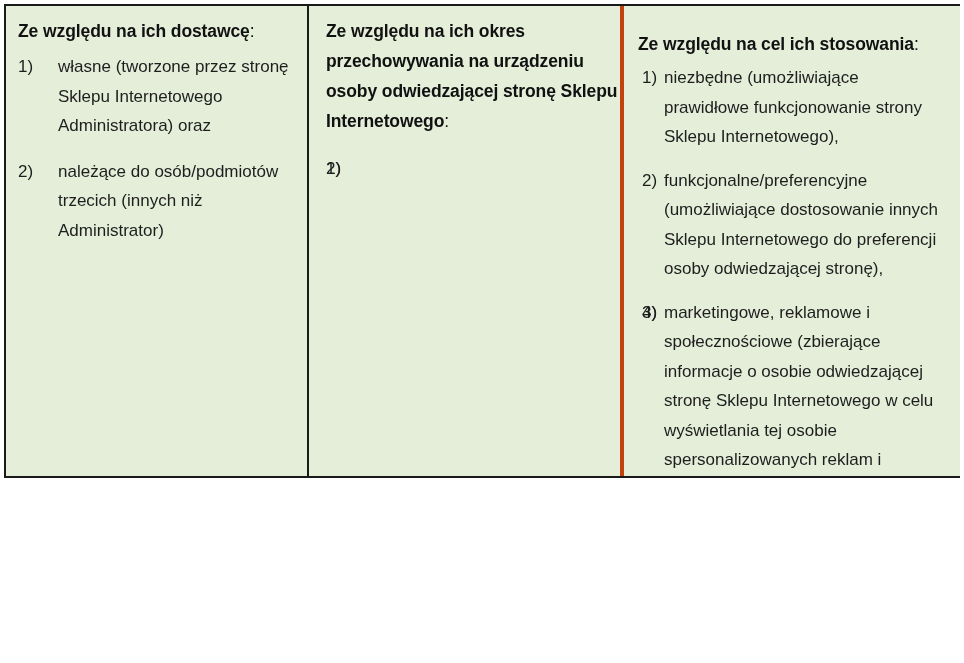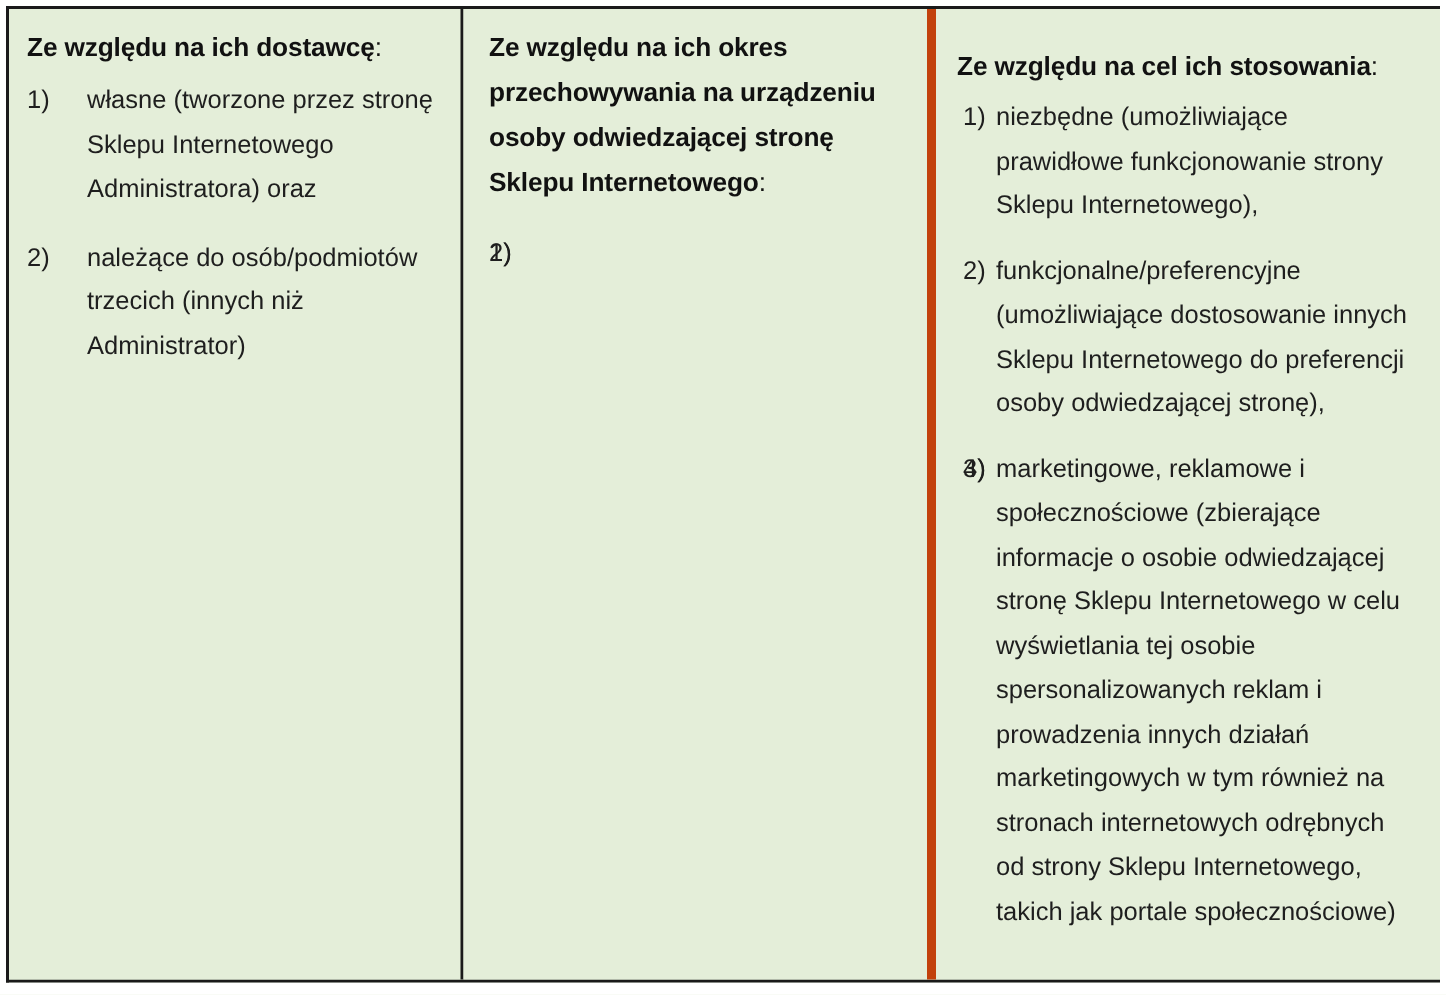--- a/index.html
+++ b/index.html
@@ -15,38 +15,38 @@
     font-family: "Liberation Sans", sans-serif;
     color: #1a1a1a;
     -webkit-font-smoothing: antialiased;
   }
 
   .cookie-table {
     position: absolute;
     left: 4px;
     top: 4px;
     width: 956px;          
-    height: 651px;
+    height: 474px;
     border: 2px solid #1a1a1a;
     border-right: none;
     background: #e4eed9;
     box-sizing: border-box;
     display: flex;
     align-items: stretch;
   }
 
   .col {
     background: #e4eed9;
     box-sizing: border-box;
     position: relative;
     overflow: hidden;
   }
 
   .col-supplier  { width: 303px; border-right: 2px solid #1a1a1a; padding: 10px 14px 0 12px; }
-  .col-storage   { width: 315px; border-right: 6px solid #c2410c; padding: 10px 2px 0 17px; }
+  .col-storage   { width: 315px; border-right: 4px solid #c2410c; padding: 10px 2px 0 17px; }
   .col-purpose   { width: 336px; padding: 23px 16px 0 14px; }
 
   .col-head {
     font-size: 17.5px;
     font-weight: bold;
     line-height: 30px;
     letter-spacing: -0.1px;
     margin: 0 0 6px 0;
     color: #111111;
   }

